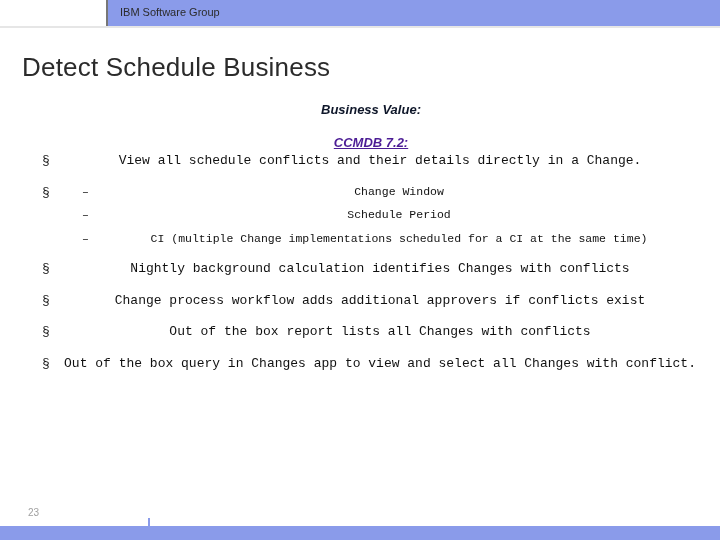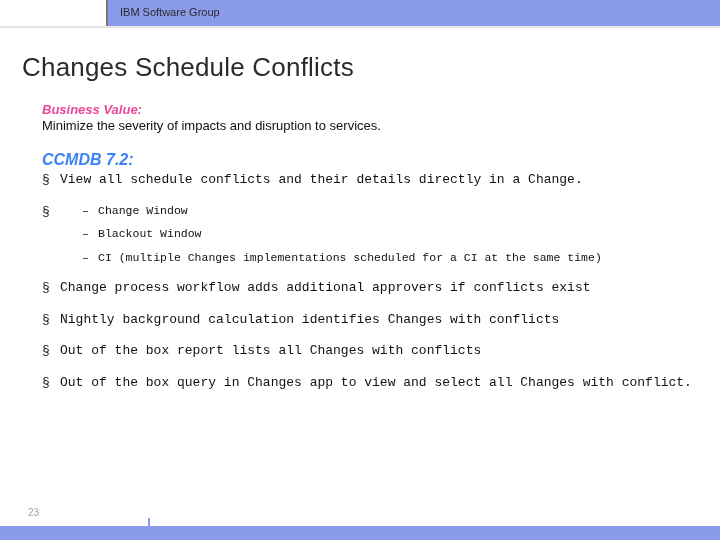--- a/index.html
+++ b/index.html
@@ -1,15 +1,15 @@
 <!DOCTYPE html>
 <html><head>
 <meta charset="utf-8">
 <style>
-  * { margin: 0; padding: 0; box-sizing: border-box; }
+  * { margin: 0; padding: 0; box-sizing: border-box; text-align: center; }
   body {
     width: 720px;
     height: 540px;
     font-family: Arial, Helvetica, sans-serif;
     background: #fff;
     position: relative;
     overflow: hidden;
   }
   .header-band {
     position: relative;
@@ -51,33 +51,34 @@
   .content {
     position: absolute;
     left: 42px;
     top: 102px;
     right: 20px;
   }
   .bv-label {
     font-style: italic;
     font-weight: bold;
     font-size: 13px;
-    color: #ec4899;
+    color: #0f172a;
   }
   .bv-text {
     font-size: 13px;
     color: #111;
     margin-top: 1px;
   }
   .section-label {
     font-style: italic;
     font-weight: bold;
-    font-size: 16px;
-    color: #3b82f6;
+    font-size: 13px;
+    color: #4c1d95;
     margin-top: 18px;
+    text-decoration: underline;
   }
   ul.main {
     list-style: none;
     margin-top: 2px;
     font-family: Liberation Mono, monospace;
   }
   ul.main > li {
     position: relative;
     padding-left: 18px;
     font-size: 13px;
@@ -138,38 +139,37 @@
 </style>
 </head>
 <body>
 
 <div class="header-band">
   <div class="header-left-white"></div>
   <div class="header-text">IBM Software Group</div>
 </div>
 <div class="header-divider"></div>
 
-<div class="title">Changes Schedule Conflicts</div>
+<div class="title">Detect Schedule Business</div>
 
 <div class="content">
   <div class="bv-label">Business Value:</div>
-  <div class="bv-text">Minimize the severity of impacts and disruption to services.</div>
 
   <div class="section-label">CCMDB 7.2:</div>
   <ul class="main">
     <li>View all schedule conflicts and their details directly in a Change.</li>
     <li>
       <ul class="sub">
         <li>Change Window</li>
-        <li>Blackout Window</li>
-        <li>CI  (multiple Changes implementations scheduled for a CI at the same time)</li>
+        <li>Schedule Period</li>
+        <li>CI  (multiple Change implementations scheduled for a CI at the same time)</li>
       </ul>
     </li>
+    <li>Nightly background calculation identifies Changes with conflicts</li>
     <li>Change process workflow adds additional approvers if conflicts exist</li>
-    <li>Nightly background calculation identifies Changes with conflicts</li>
     <li>Out of the box report lists all Changes with conflicts</li>
     <li>Out of the box query in Changes app to view and select all Changes with conflict.</li>
   </ul>
 </div>
 
 <div class="page-num">23</div>
 <div class="footer-tick"></div>
 <div class="footer-band"></div>
 
 </body></html>

